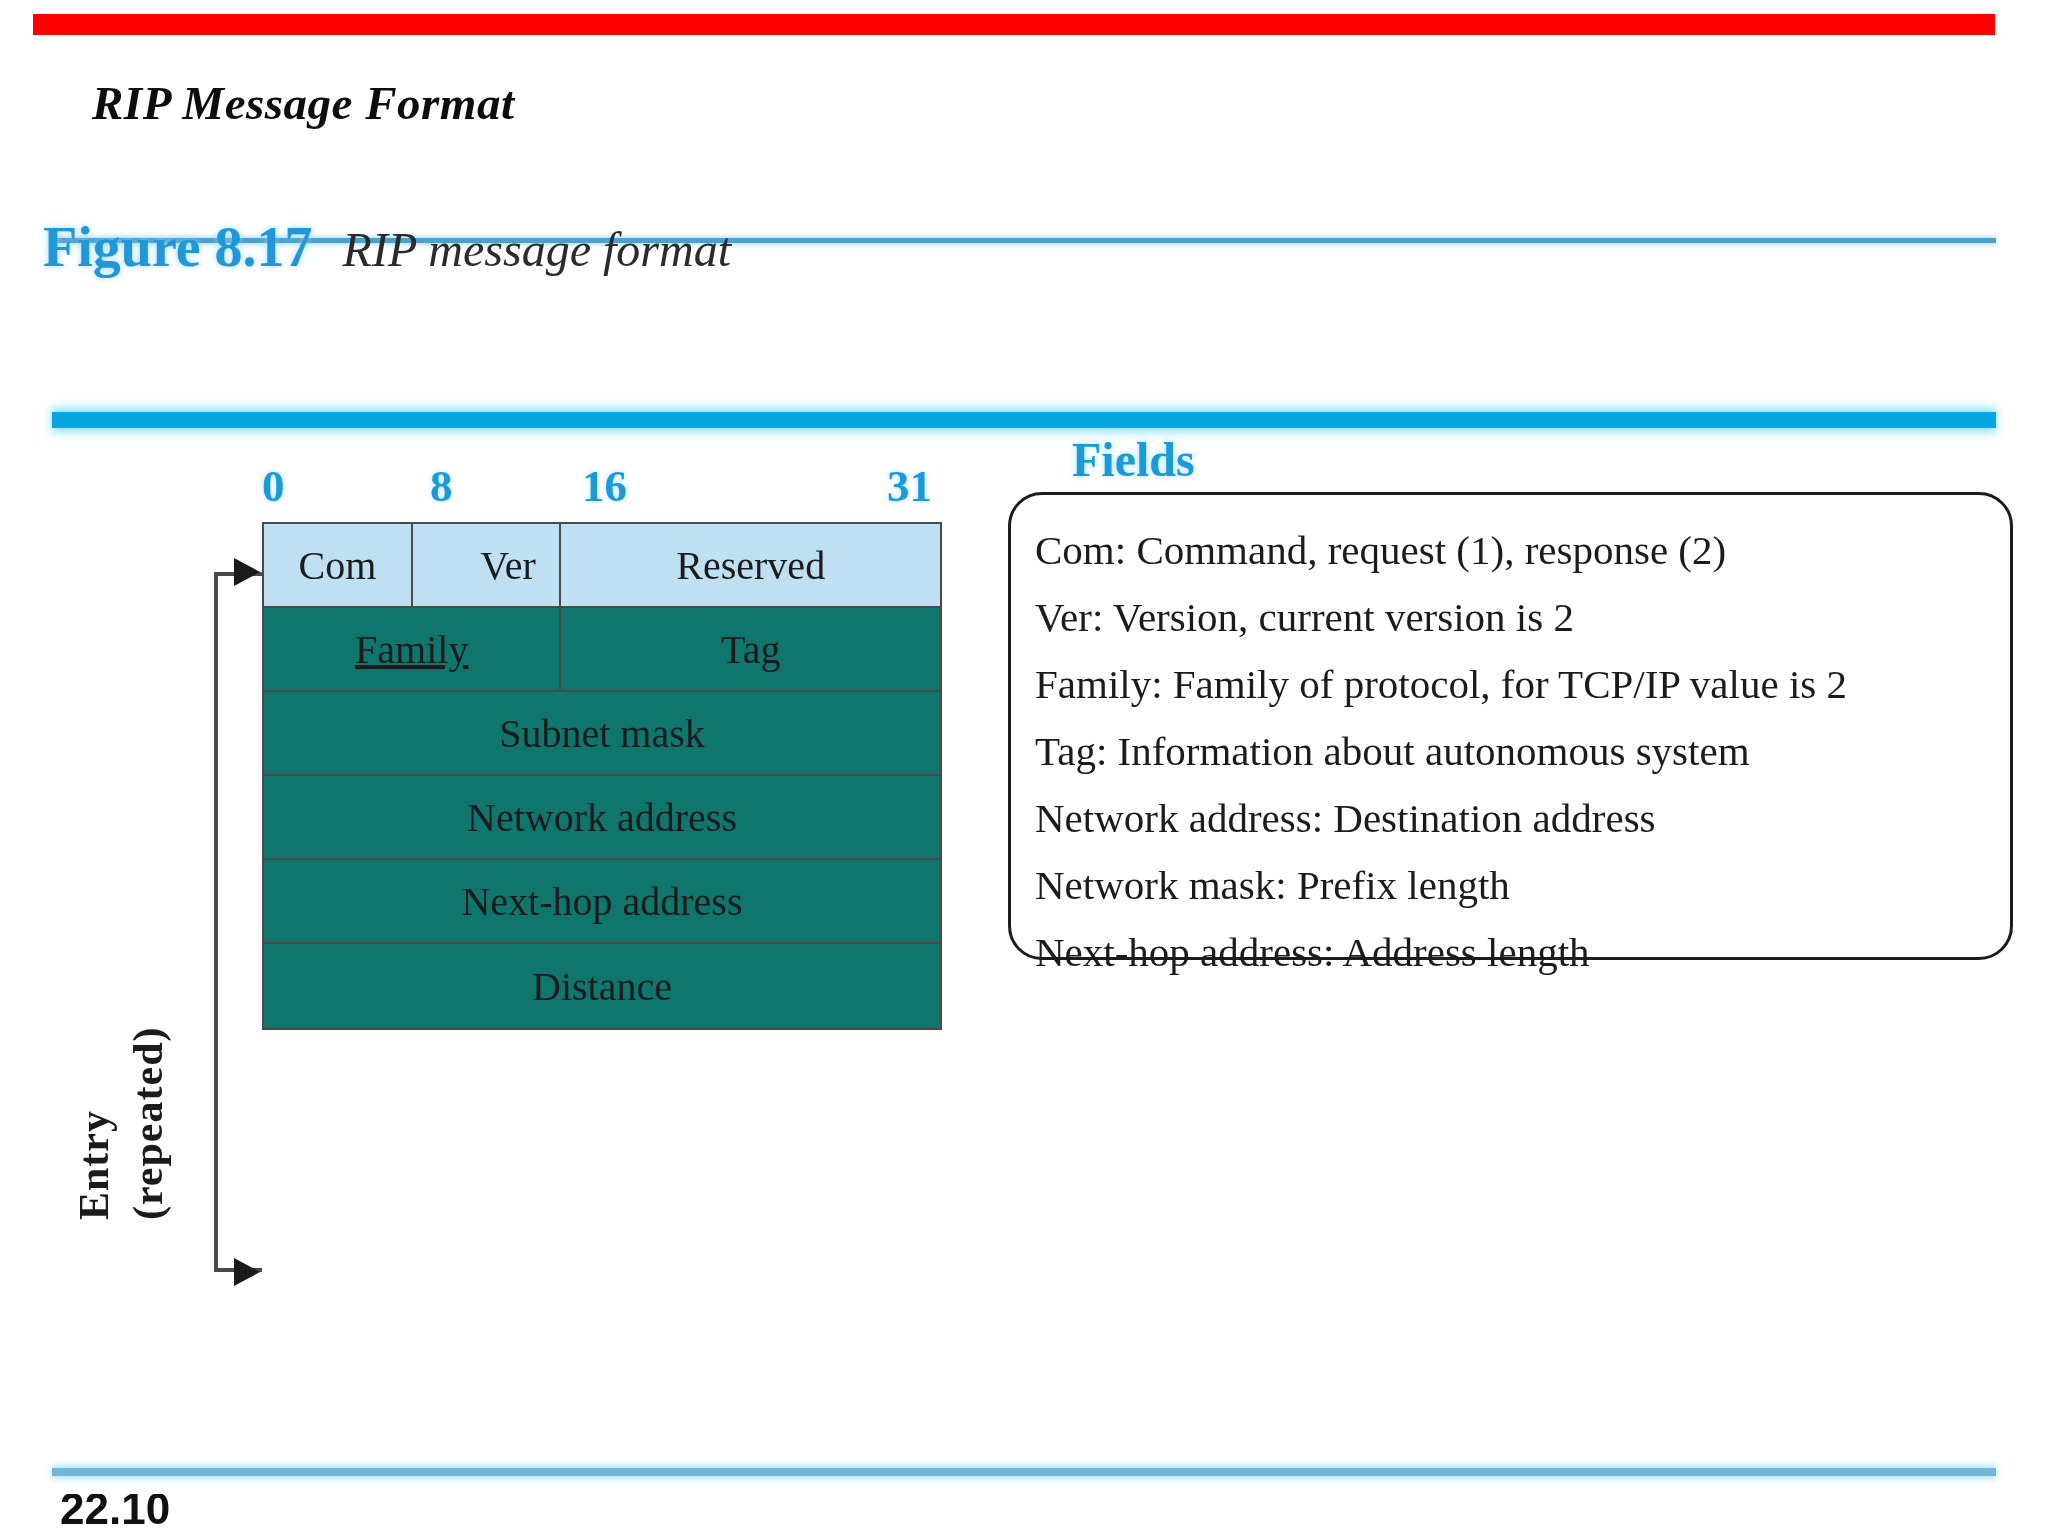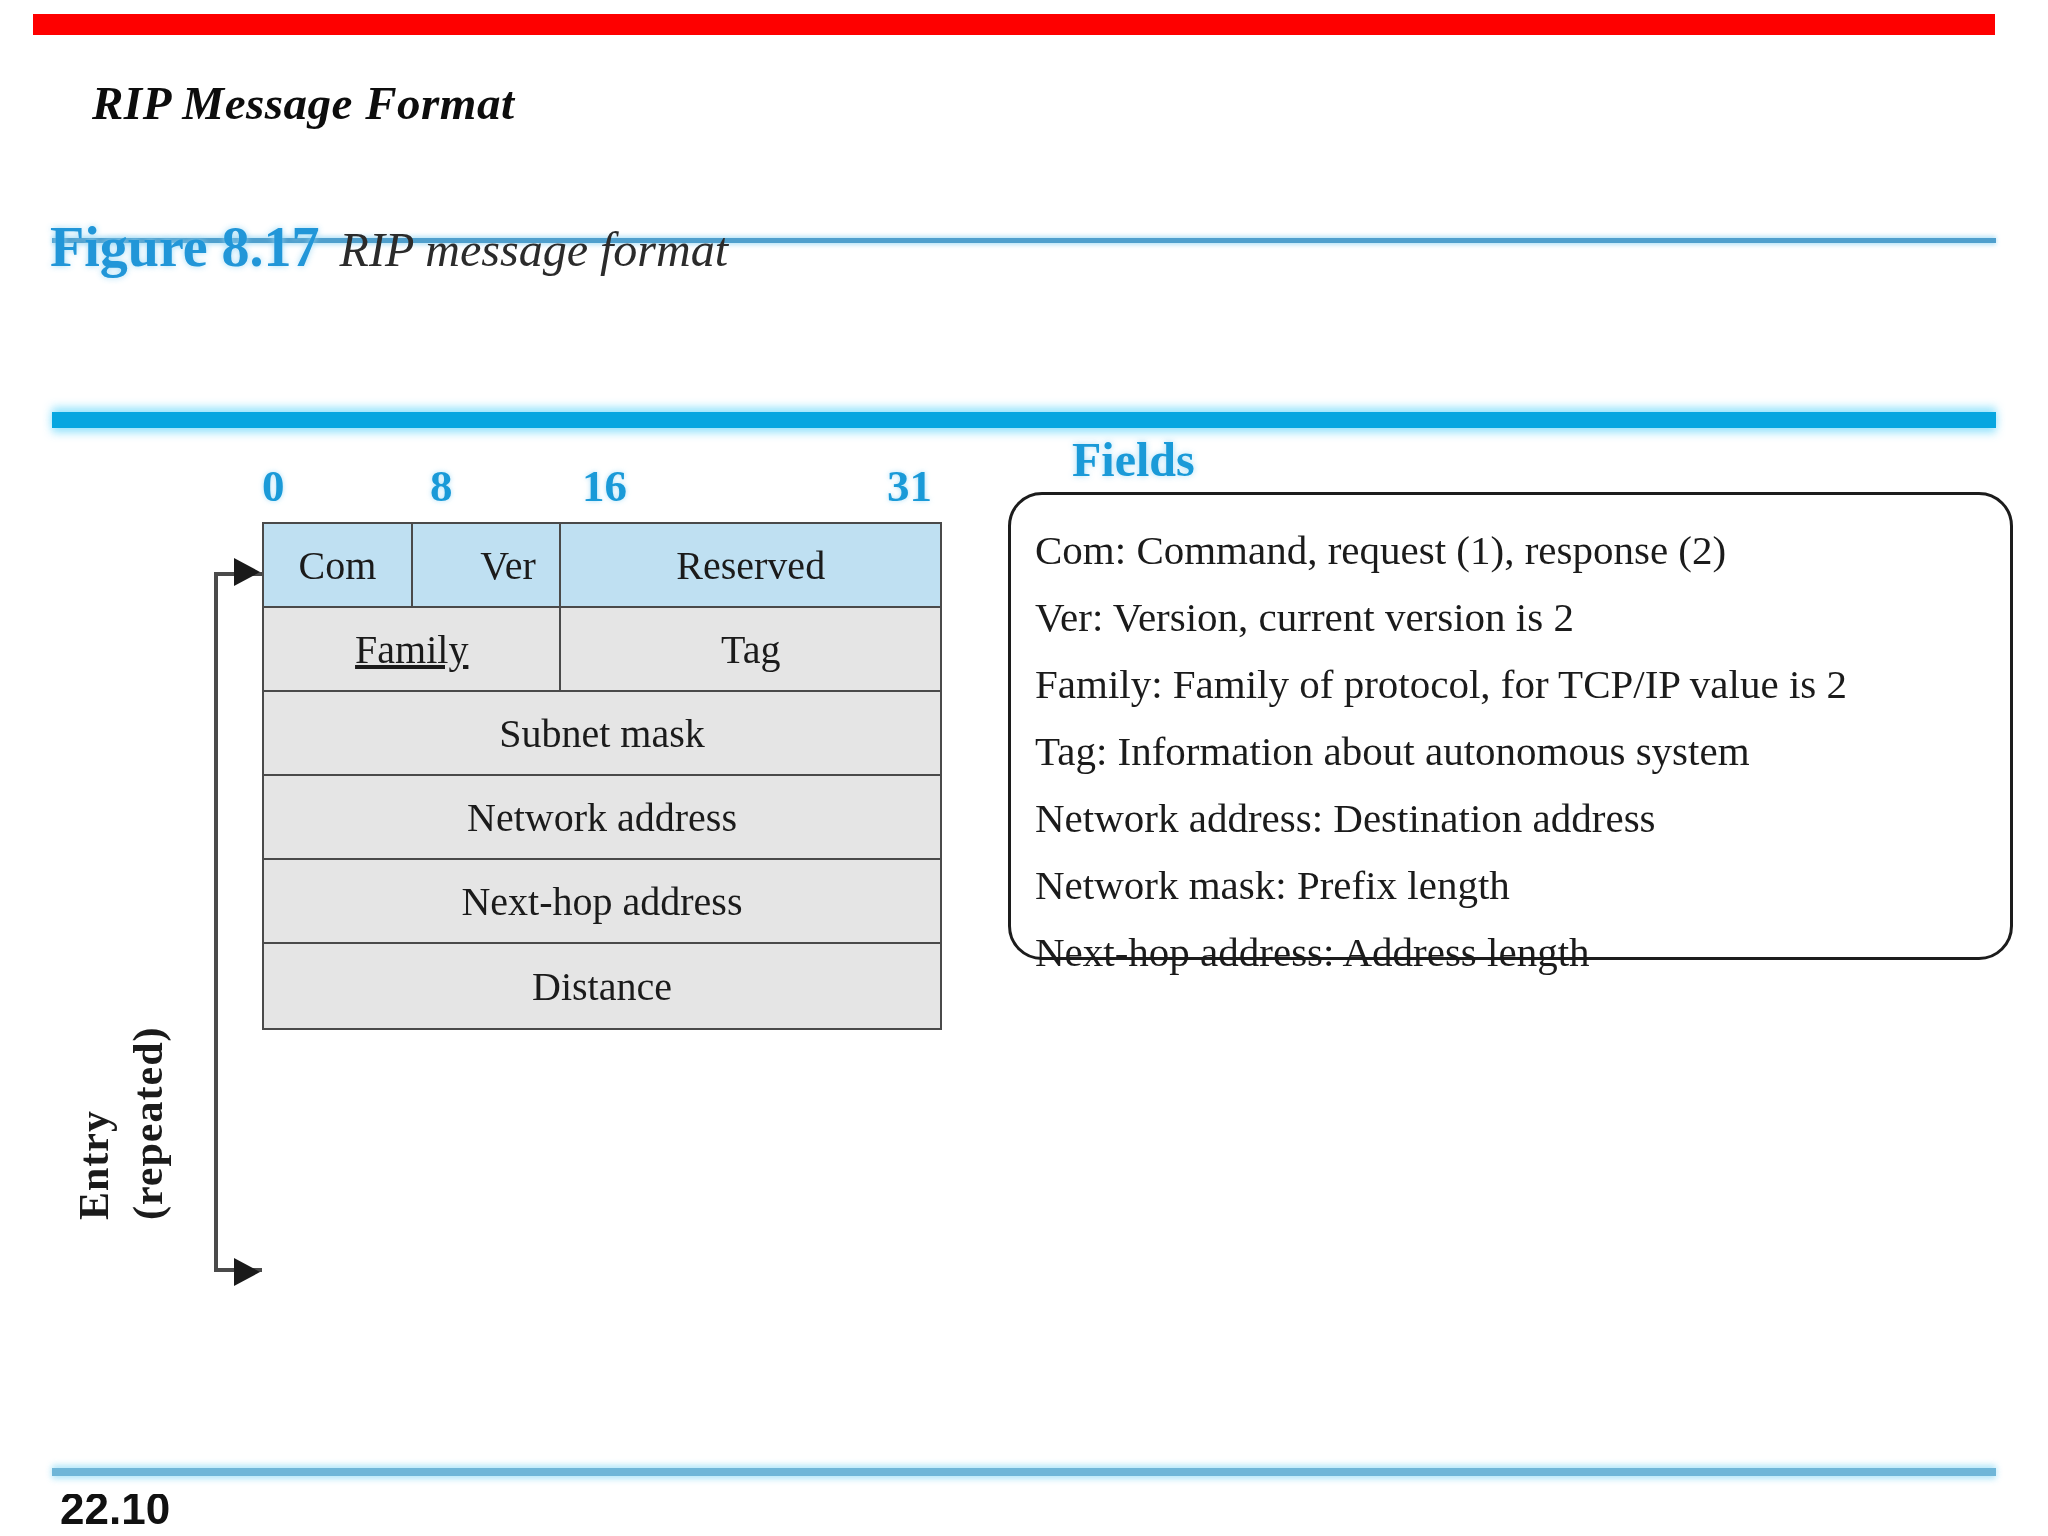--- a/index.html
+++ b/index.html
@@ -47,26 +47,26 @@
     top: 238px;
     width: 1944px;
     height: 5px;
     background: #4f9fcd;
     box-shadow: 0 -2px 4px rgba(130,205,240,0.55), 0 2px 4px rgba(130,205,240,0.55);
   }
 
   
   .fig-caption {
     position: absolute;
-    left: 50px;
+    left: 43px;
     top: 215px;
     height: 90px;
     display: flex;
     align-items: baseline;
-    gap: 20px;
+    gap: 30px;
   }
   .fig-number {
     font-family: "Liberation Serif", serif;
     font-weight: bold;
     font-size: 56px;
     color: #2196d8;
     text-shadow: 0 0 6px rgba(150,215,245,0.9);
     white-space: nowrap;
   }
   .fig-title {
@@ -119,21 +119,21 @@
   .bit-16 { left: 320px; }
   .bit-31 { left: 625px; }
 
   
   .packet {
     position: absolute;
     left: 262px;
     top: 92px;
     width: 680px;
     border: 2px solid #4a4a4a;
-    background: #e5e5e5;
+    background: #0f766e;
     box-sizing: border-box;
   }
   .packet::after {
     content: "";
     position: absolute;
     left: 9px;
     top: 9px;
     width: 100%;
     height: 100%;
     background: #1a1a1a;

